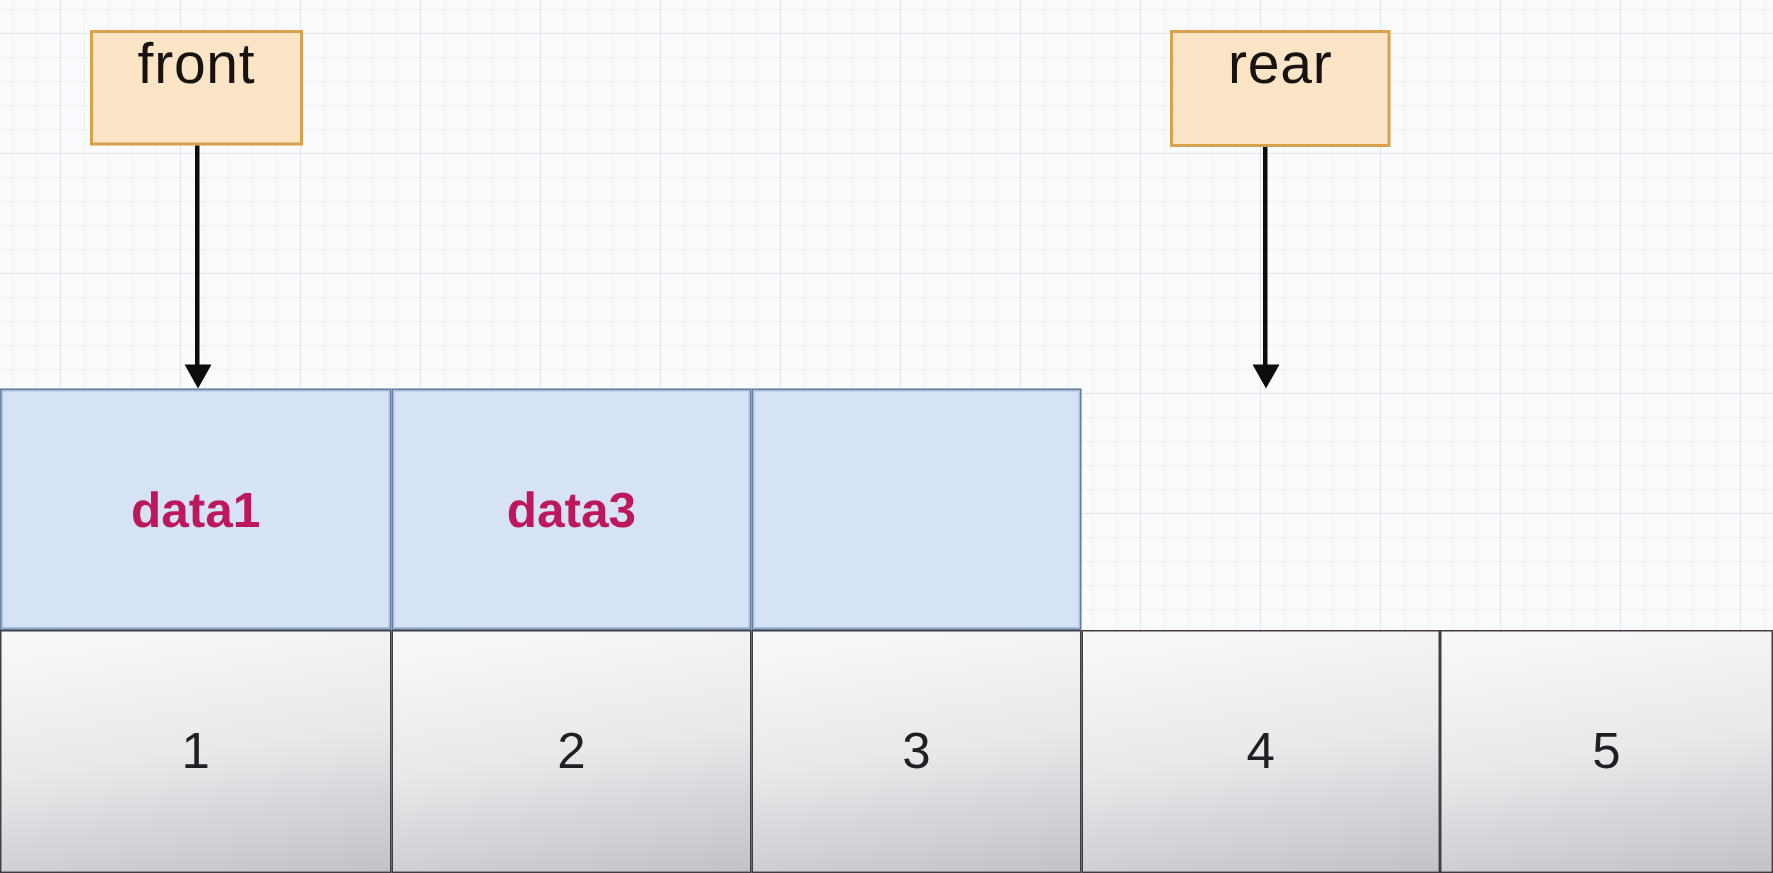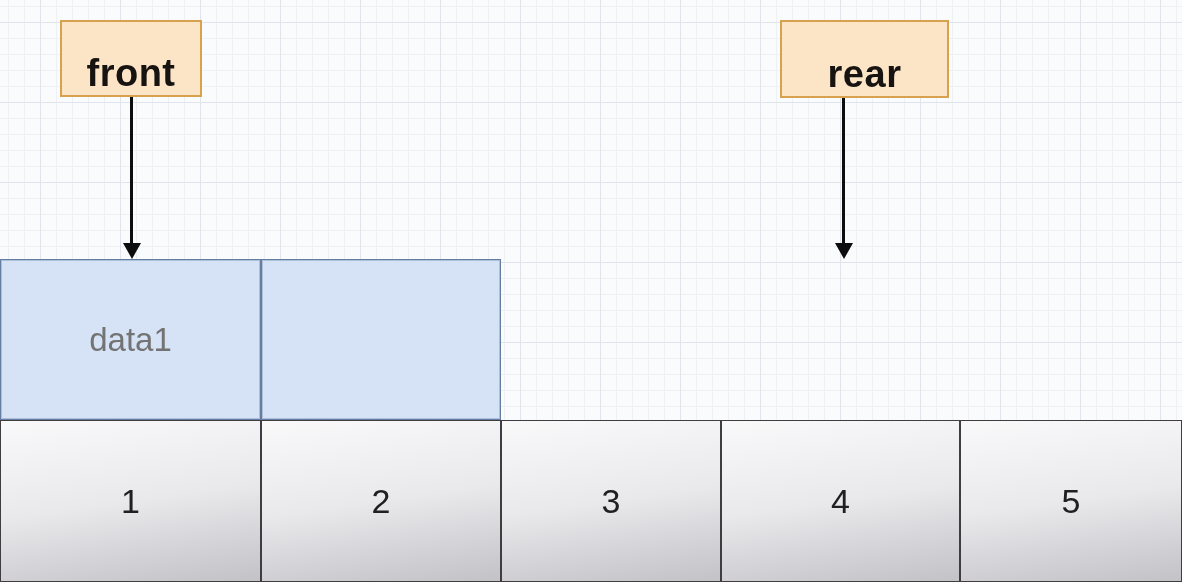--- a/index.html
+++ b/index.html
@@ -23,29 +23,29 @@
     background-position: 40px 22px, 40px 22px, 8px 6px, 8px 6px;
   }
 
   
   .pointer-box {
     position: absolute;
     box-sizing: border-box;
     background: #fce5c7;
     border: 2px solid #d8a14d;
     display: flex;
-    align-items: flex-end;
+    align-items: flex-start;
     justify-content: center;
-    font-weight: bold;
+    font-weight: normal;
     font-size: 38px;
     color: #161310;
     letter-spacing: 0.5px;
   }
   .pointer-box.front { left: 60px; top: 20px; width: 142px; height: 77px; }
-  .pointer-box.rear  { left: 780px; top: 20px; width: 169px; height: 78px; }
+  .pointer-box.rear  { left: 780px; top: 20px; width: 147px; height: 78px; }
 
   
   .arrow-shaft {
     position: absolute;
     width: 3px;
     background: #0d0d0d;
   }
   .arrow-head {
     position: absolute;
     width: 0;
@@ -75,21 +75,22 @@
     box-sizing: border-box;
     display: flex;
     align-items: center;
     justify-content: center;
     font-size: 33px;
   }
   .cell.value-cell {
     background: #d6e3f6;
     border: 1px solid #647da1;
     box-shadow: inset 0 0 0 1px rgba(100,125,161,0.35);
-    color: #737373;
+    color: #be185d;
+    font-weight: bold;
   }
   .cell.index-cell {
     background: linear-gradient(172deg, #f9f9fa 0%, #e9e9ec 50%, #c2c2c7 100%);
     border: 1px solid #403c42;
     color: #202024;
     font-size: 34px;
   }
 </style>
 </head>
 <body>
@@ -106,20 +107,23 @@
     <span>rear</span>
   </div>
   <div class="arrow-shaft rear-arrow-shaft"></div>
   <div class="arrow-head rear-arrow-head"></div>
 
   <div class="queue-grid values">
     <div class="cell value-cell">
       <span>data1</span>
     </div>
     <div class="cell value-cell">
+      <span>data3</span>
+    </div>
+    <div class="cell value-cell">
       <span></span>
     </div>
   </div>
 
   <div class="queue-grid indices">
     <div class="cell index-cell">
       <span>1</span>
     </div>
     <div class="cell index-cell">
       <span>2</span>

